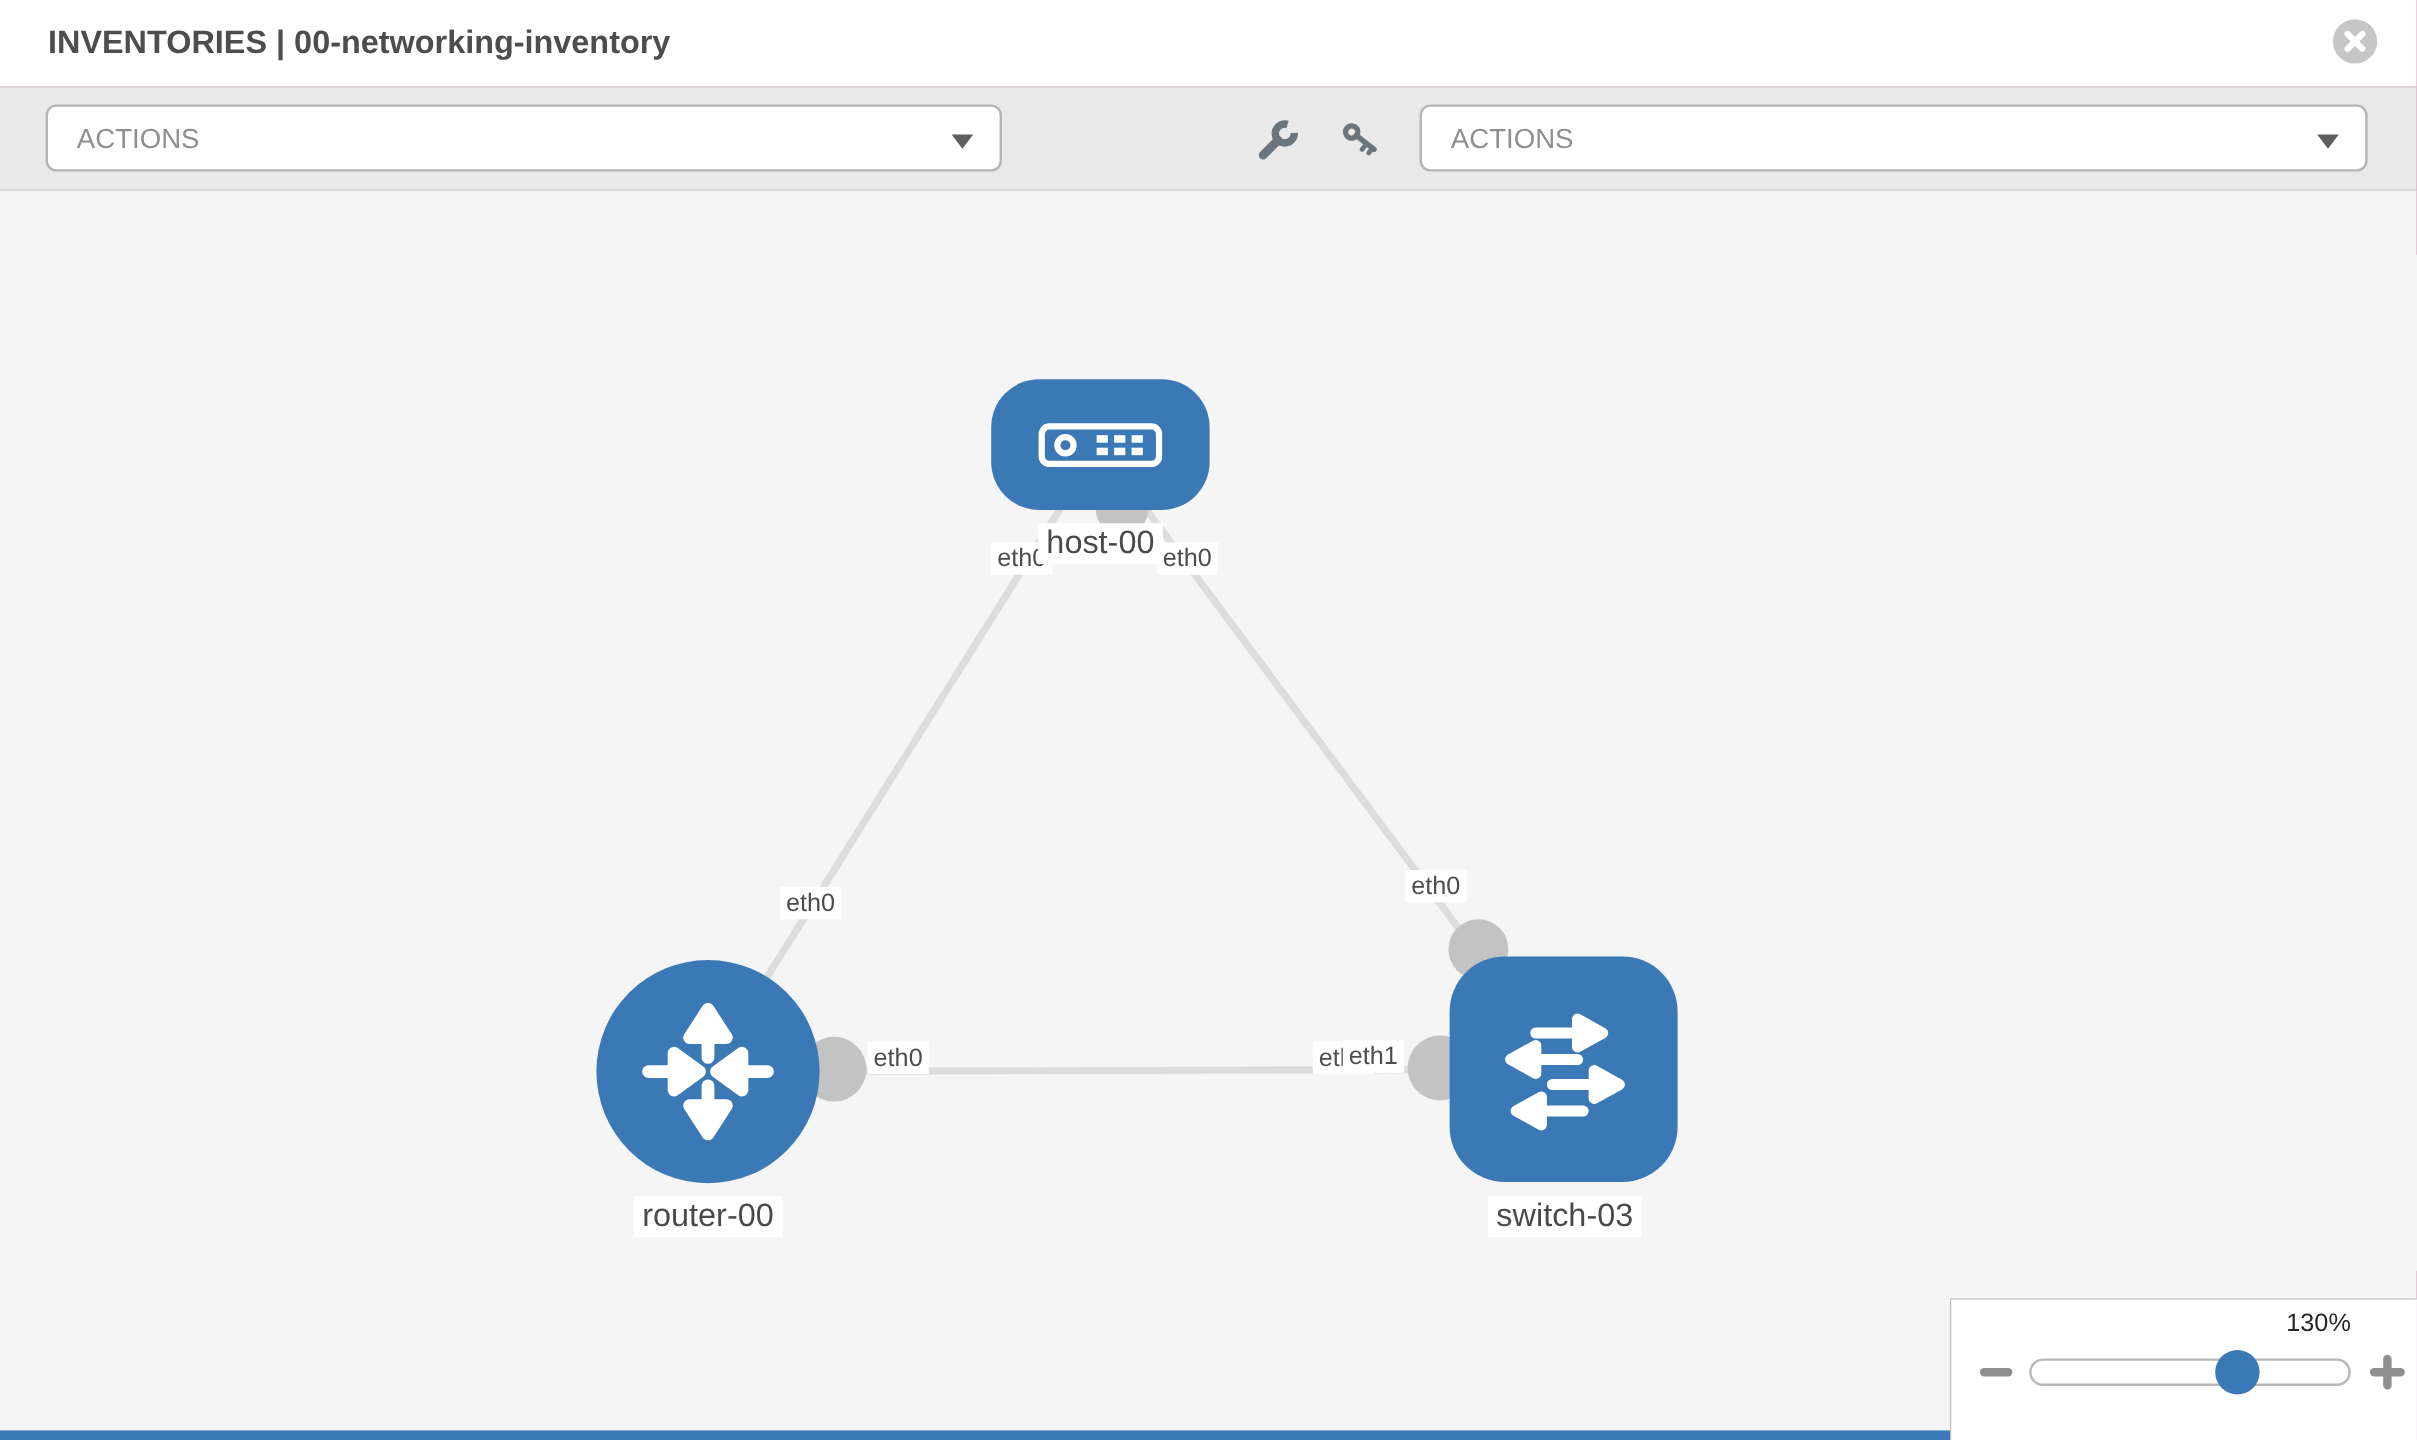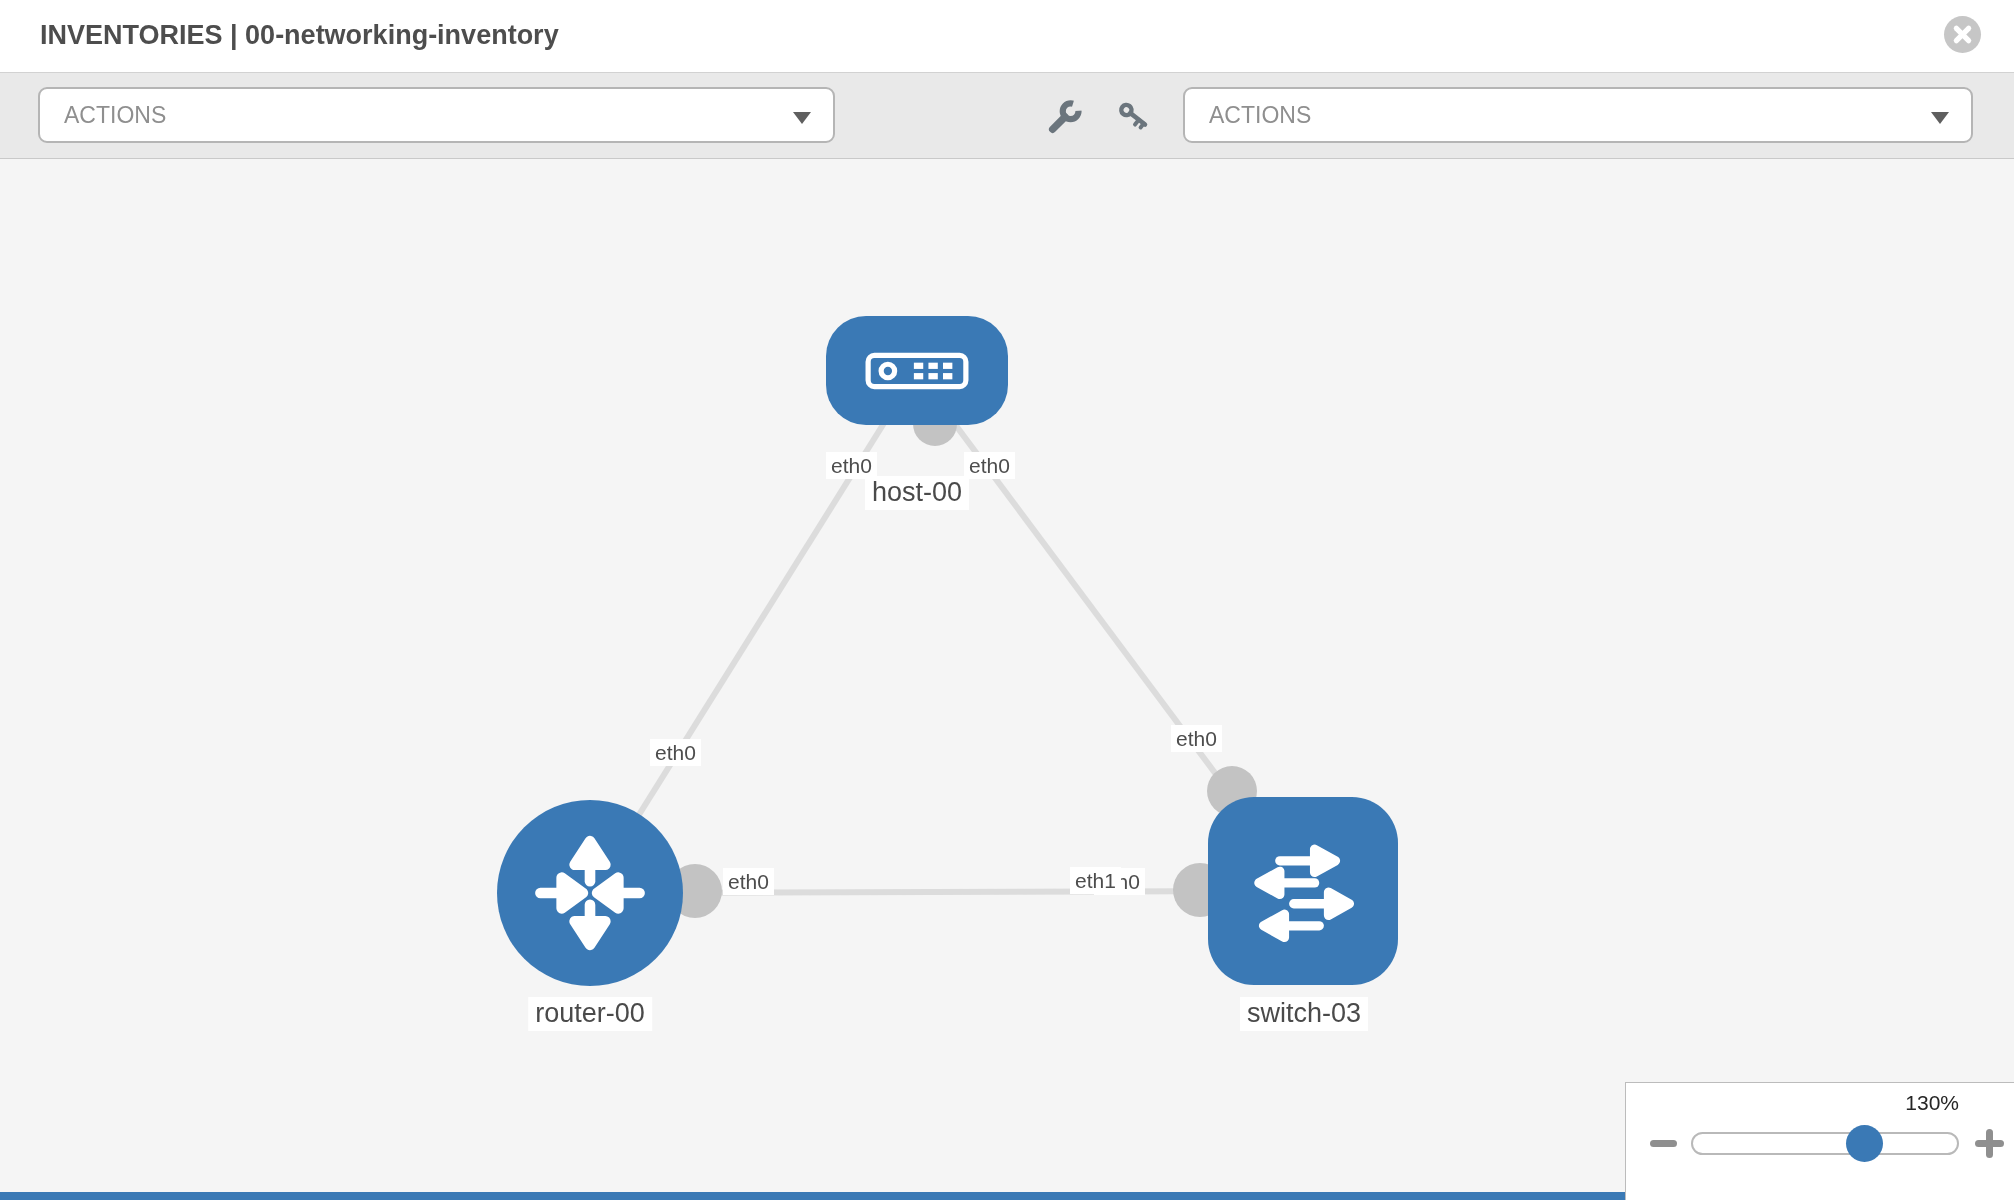--- a/index.html
+++ b/index.html
@@ -32,33 +32,33 @@
   .links-svg { position: absolute; left: 0; top: 0; z-index: 1; }
 
   .node { position: absolute; z-index: 3; background: #3a79b5; display: flex; align-items: center;
           justify-content: center; cursor: pointer; }
   .node-host   { left: 826px; top: 157px; width: 182px; height: 109px; border-radius: 40px; }
   .node-router { left: 497px; top: 641px; width: 186px; height: 186px; border-radius: 50%; }
   .node-switch { left: 1208px; top: 638px; width: 190px; height: 188px; border-radius: 46px; }
 
   .node-label { position: absolute; z-index: 5; transform: translateX(-50%); background: #fff; color: #4a4a4a;
                 font-size: 27px; padding: 0 7px; line-height: 1.25; white-space: nowrap; }
-  .lbl-host   { left: 917px;  top: 277px; margin-top: 40px; }
+  .lbl-host   { left: 917px;  top: 277px; }
   .lbl-router { left: 590px;  top: 838px; }
   .lbl-switch { left: 1304px; top: 838px; }
 
   .chip { position: absolute; z-index: 4; background: #fff; color: #4d4d4d; font-size: 21px;
           padding: 1px 5px; line-height: 1.2; white-space: nowrap; }
   .chip-host-left    { left: 826px;  top: 293px; }
   .chip-host-right   { left: 964px;  top: 293px; }
   .chip-router-top   { left: 650px;  top: 580px; }
   .chip-switch-top   { left: 1171px; top: 566px; }
   .chip-router-right { left: 723px;  top: 709px; }
   .chip-sw-behind    { left: 1094px; top: 709px; z-index: 4; }
-  .chip-sw-front     { left: 1070px; top: 708px; z-index: 5; }
+  .chip-sw-front     { left: 1119px; top: 708px; z-index: 5; }
 
   
   .zoom-panel { position: absolute; left: 1625px; top: 923px; width: 400px; height: 160px; background: #fff;
                 border: 1px solid #bcbcbc; z-index: 6; }
   .zoom-level { position: absolute; left: 65px; top: 8px; width: 268px; text-align: right; font-size: 21px; color: #262626; }
   .zoom-minus { position: absolute; left: 24px; top: 57px; width: 27px; height: 7px; border-radius: 4px;
                 background: #8f8f8f; cursor: pointer; }
   .zoom-plus  { position: absolute; left: 349px; top: 46px; width: 29px; height: 29px; cursor: pointer; }
   .zoom-plus .h { position: absolute; left: 0; top: 11px; width: 29px; height: 7px; border-radius: 4px; background: #8f8f8f; }
   .zoom-plus .v { position: absolute; left: 11px; top: 0; width: 7px; height: 29px; border-radius: 4px; background: #8f8f8f; }

